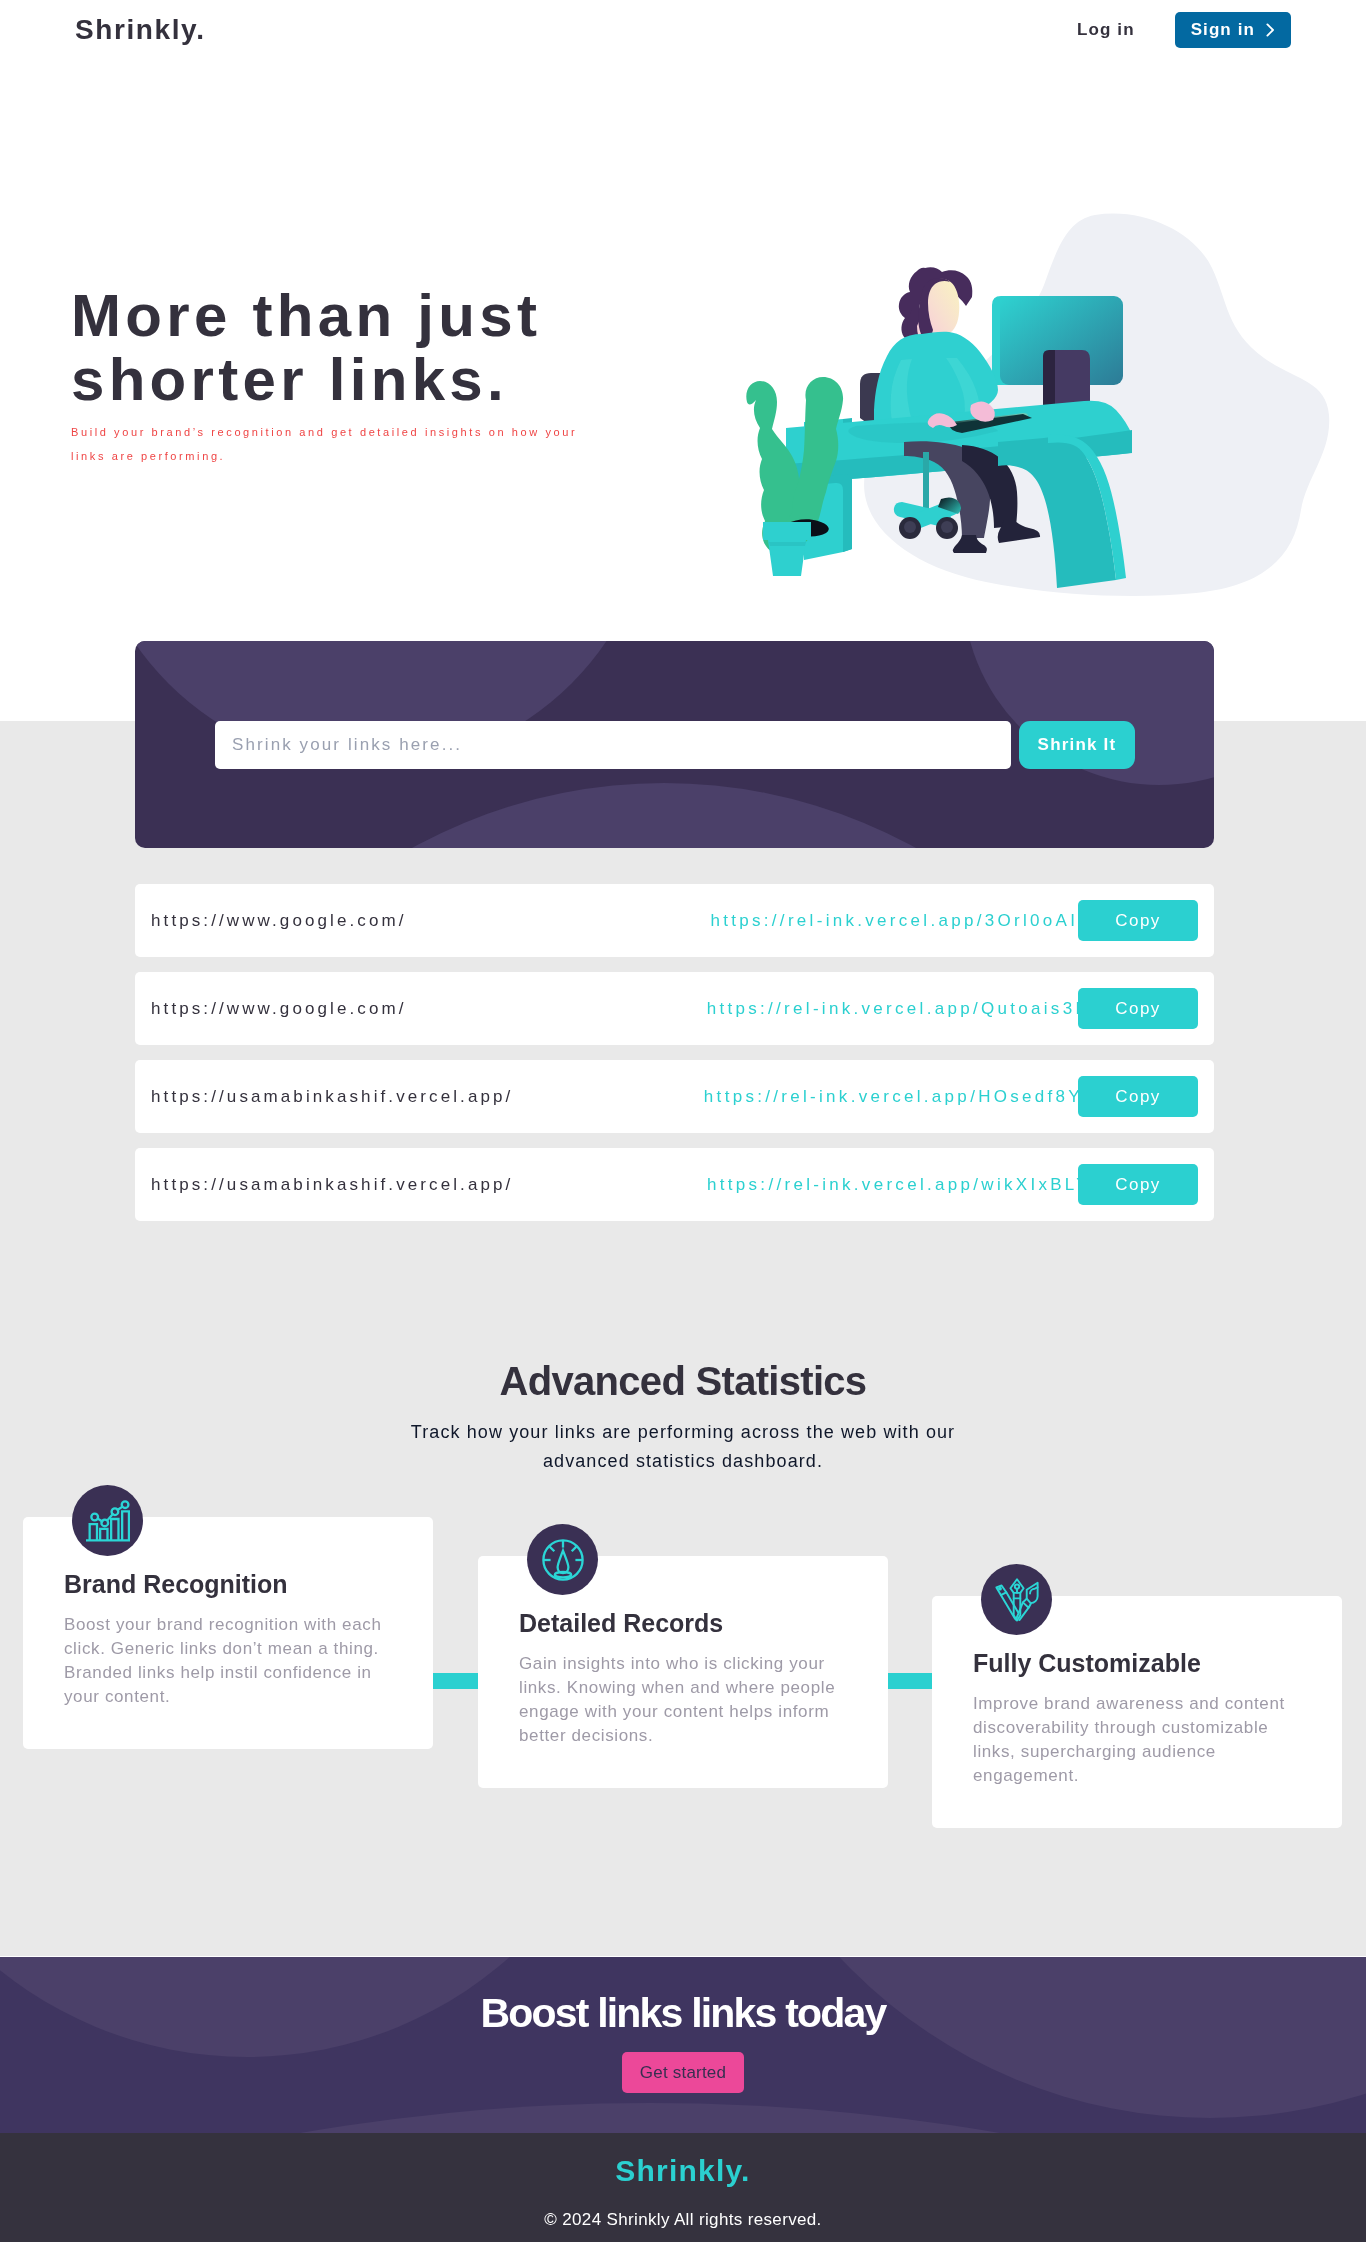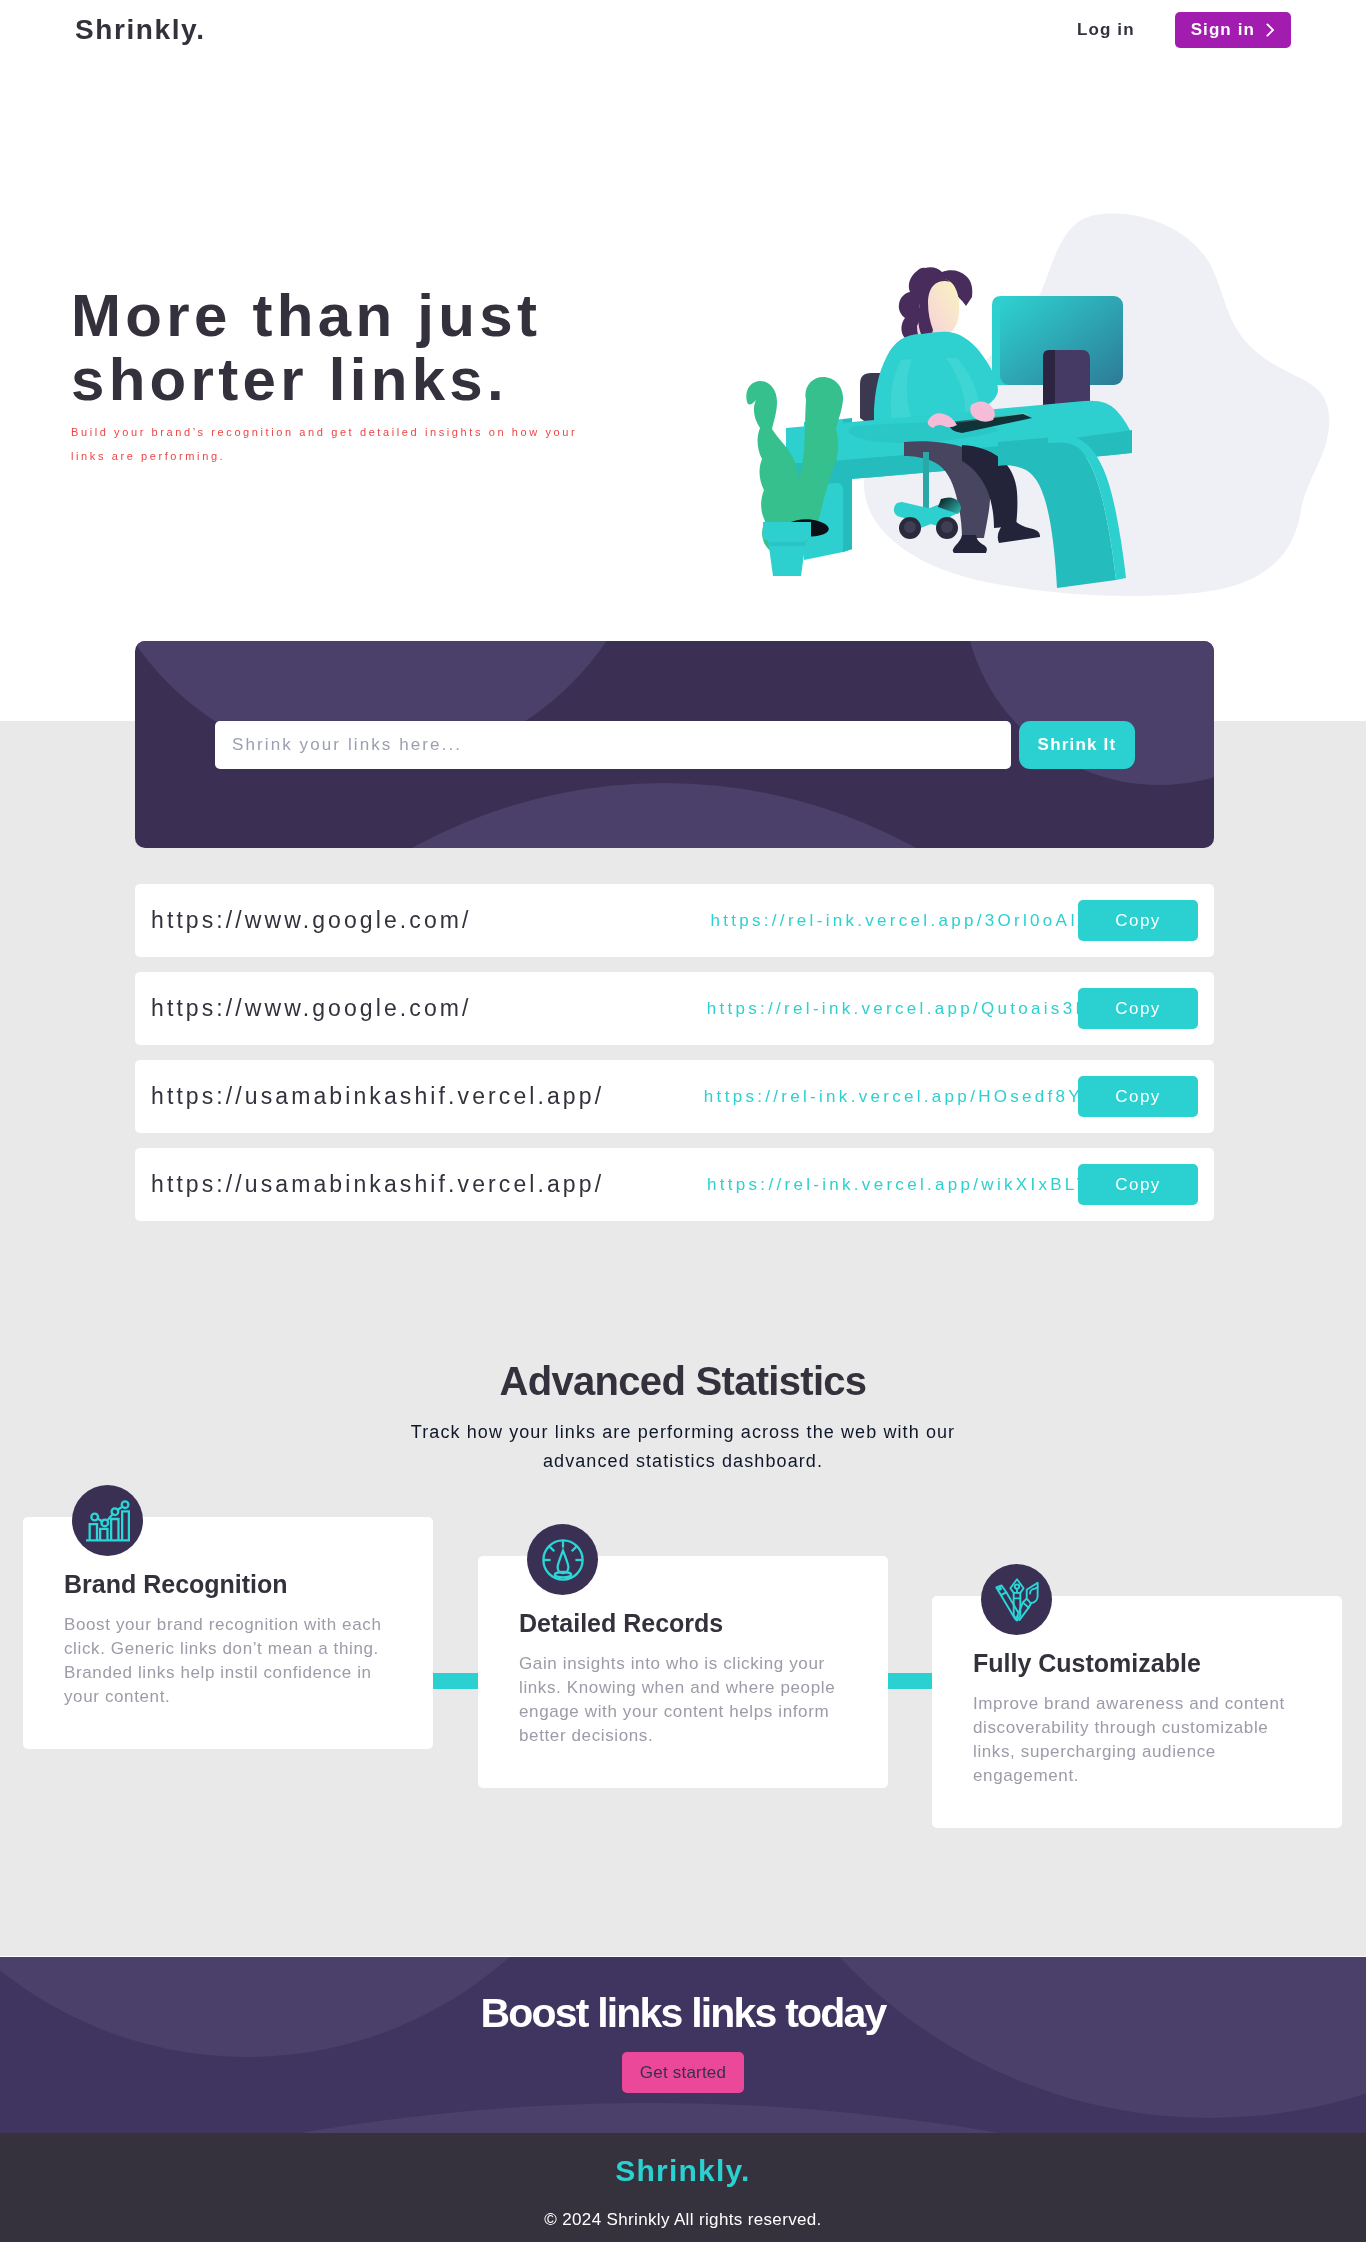--- a/index.html
+++ b/index.html
@@ -7,41 +7,41 @@
   .page{width:1366px;position:relative;background:#fff;height:2242px;overflow:hidden}
 
   
   .graybg{position:absolute;left:0;top:721px;width:1366px;height:1235px;background:#e9e9e9;z-index:0}
 
   
   .nav{position:absolute;left:0;top:0;width:1366px;height:60px;display:flex;align-items:center;padding:0 75px;z-index:5}
   .logo{font-size:28px;font-weight:bold;color:#34313d;letter-spacing:1.6px;line-height:29px;position:relative;top:-1px}
   .nav-right{margin-left:auto;display:flex;align-items:center;gap:40px}
   .login{font-size:17px;font-weight:bold;color:#34313d;letter-spacing:1.1px;text-decoration:none;white-space:nowrap}
-  .signin{background:#a21caf;color:#fff;font-size:17px;font-weight:bold;letter-spacing:1.1px;border:none;border-radius:5px;height:36px;padding:8px 16px;display:flex;align-items:center;gap:11px;cursor:pointer;font-family:"Liberation Sans",sans-serif}
+  .signin{background:#0369a1;color:#fff;font-size:17px;font-weight:bold;letter-spacing:1.1px;border:none;border-radius:5px;height:36px;padding:8px 16px;display:flex;align-items:center;gap:11px;cursor:pointer;font-family:"Liberation Sans",sans-serif}
   .signin svg{display:block}
 
   
   .hero-text{position:absolute;left:71px;top:284px;width:600px;z-index:4}
   .hero-text h1{font-size:60px;line-height:64px;font-weight:bold;color:#34313d;letter-spacing:4.3px;white-space:nowrap}
   .hero-text p{position:absolute;left:0;top:136px;font-size:11px;line-height:24px;color:#ef4444;letter-spacing:2.6px;width:540px}
   .hero-art{position:absolute;left:726px;top:190px;width:620px;height:400px;z-index:3}
 
   
   .shrinkbox{position:absolute;left:135px;top:641px;width:1079px;height:207px;background:#3b3054;border-radius:10px;overflow:hidden;z-index:3}
   .shrinkbox .bgsvg{position:absolute;inset:0}
   .shrinkbox .form{position:absolute;left:80px;top:80px;right:79px;display:flex;gap:8px}
   .shrinkbox input{flex:1;height:48px;border:none;border-radius:5px;font-size:17px;padding:0 17px;color:#34313d;font-family:"Liberation Sans",sans-serif;letter-spacing:2.1px;outline:none;background:#fff}
   .shrinkbox input::placeholder{color:#9aa0b0;opacity:1;letter-spacing:2.1px}
   .shrinkbox button{background:#2bd0d0;color:#fff;border:none;border-radius:11px;height:48px;width:116px;font-size:17px;font-weight:bold;letter-spacing:1.2px;cursor:pointer;font-family:"Liberation Sans",sans-serif}
 
   
   .links{position:absolute;left:135px;top:884px;width:1079px;z-index:3}
   .linkrow{position:relative;width:1079px;height:73px;background:#fff;border-radius:5px;display:flex;align-items:center;padding:0 16px;margin-bottom:15px}
-  .linkrow .long{font-size:23px;color:#34313d;letter-spacing:3.1px;white-space:nowrap}
+  .linkrow .long{font-size:17px;color:#34313d;letter-spacing:3.1px;white-space:nowrap}
   .linkrow .right{margin-left:auto;display:flex;align-items:center;position:relative}
   .linkrow .short{font-size:17px;color:#2bd0d0;letter-spacing:3.3px;white-space:nowrap;position:relative;z-index:1}
   .linkrow .copy{background:#2bd0d0;color:#fff;border:none;border-radius:5px;height:41px;width:120px;font-size:17px;font-weight:normal;letter-spacing:1.4px;cursor:pointer;font-family:"Liberation Sans",sans-serif;margin-left:-13px;position:relative;z-index:2}
 
   
   .stats{position:absolute;left:0;top:1360px;width:1366px;text-align:center;z-index:3}
   .stats h2{font-size:40px;font-weight:bold;color:#34313d;letter-spacing:-.7px;line-height:42px}
   .stats .sub{margin:16px auto 0;width:600px;font-size:18px;line-height:29px;color:#0f172a;letter-spacing:1.1px}
 
   .cards{position:absolute;left:0;top:1470px;width:1366px;height:380px;z-index:3}

